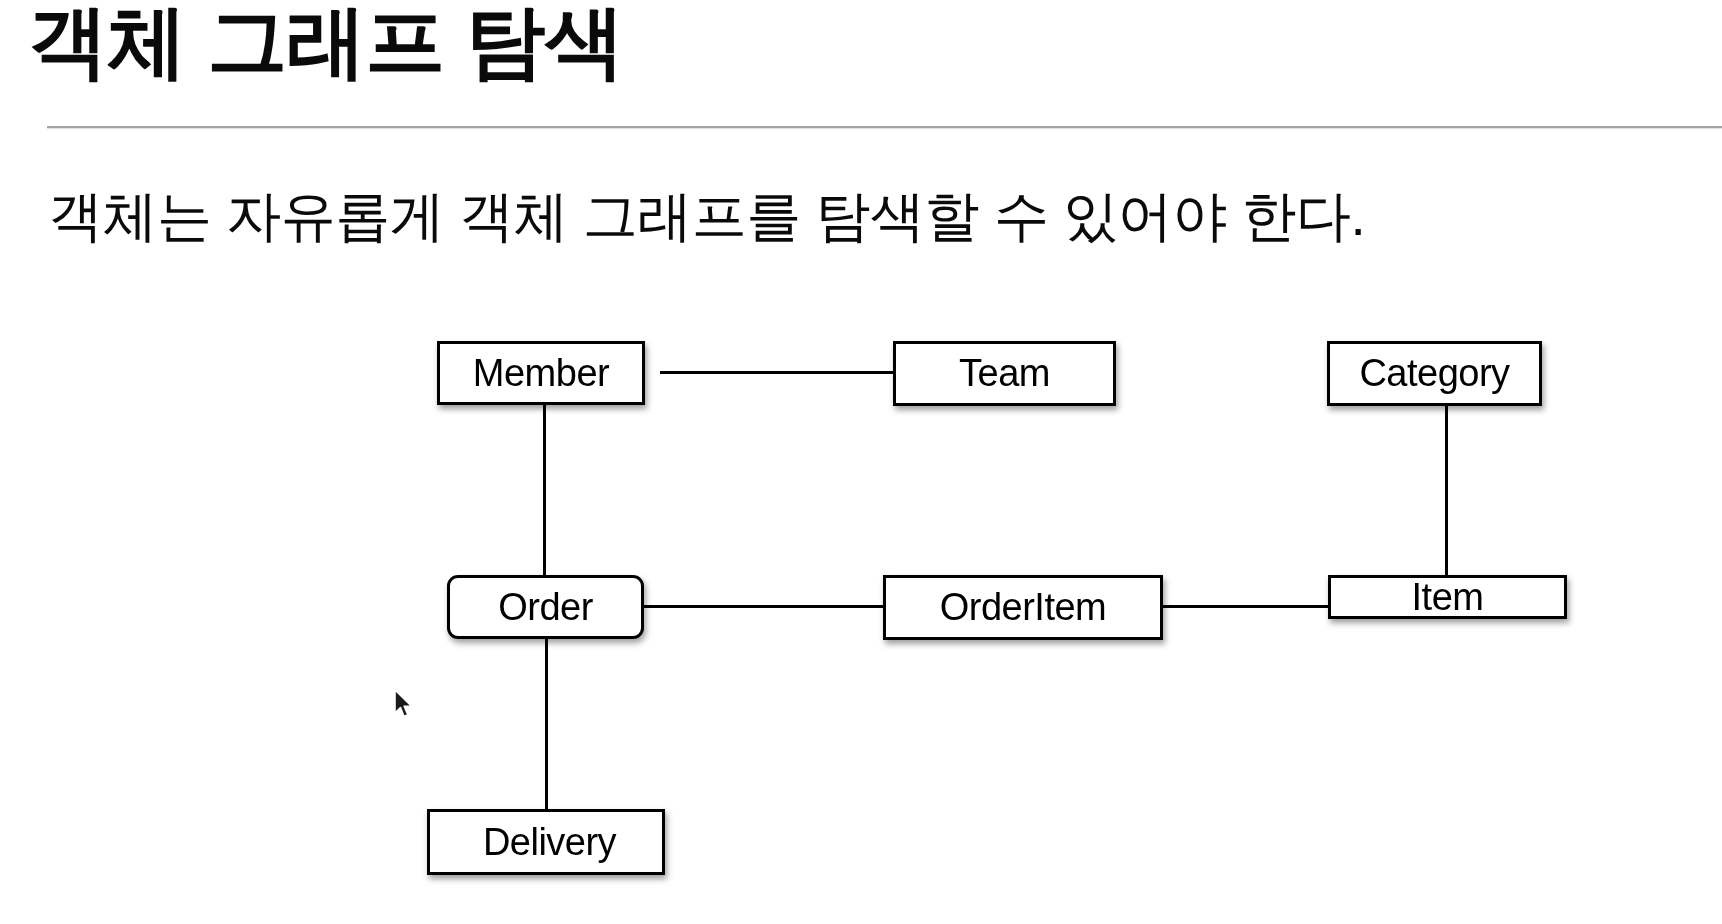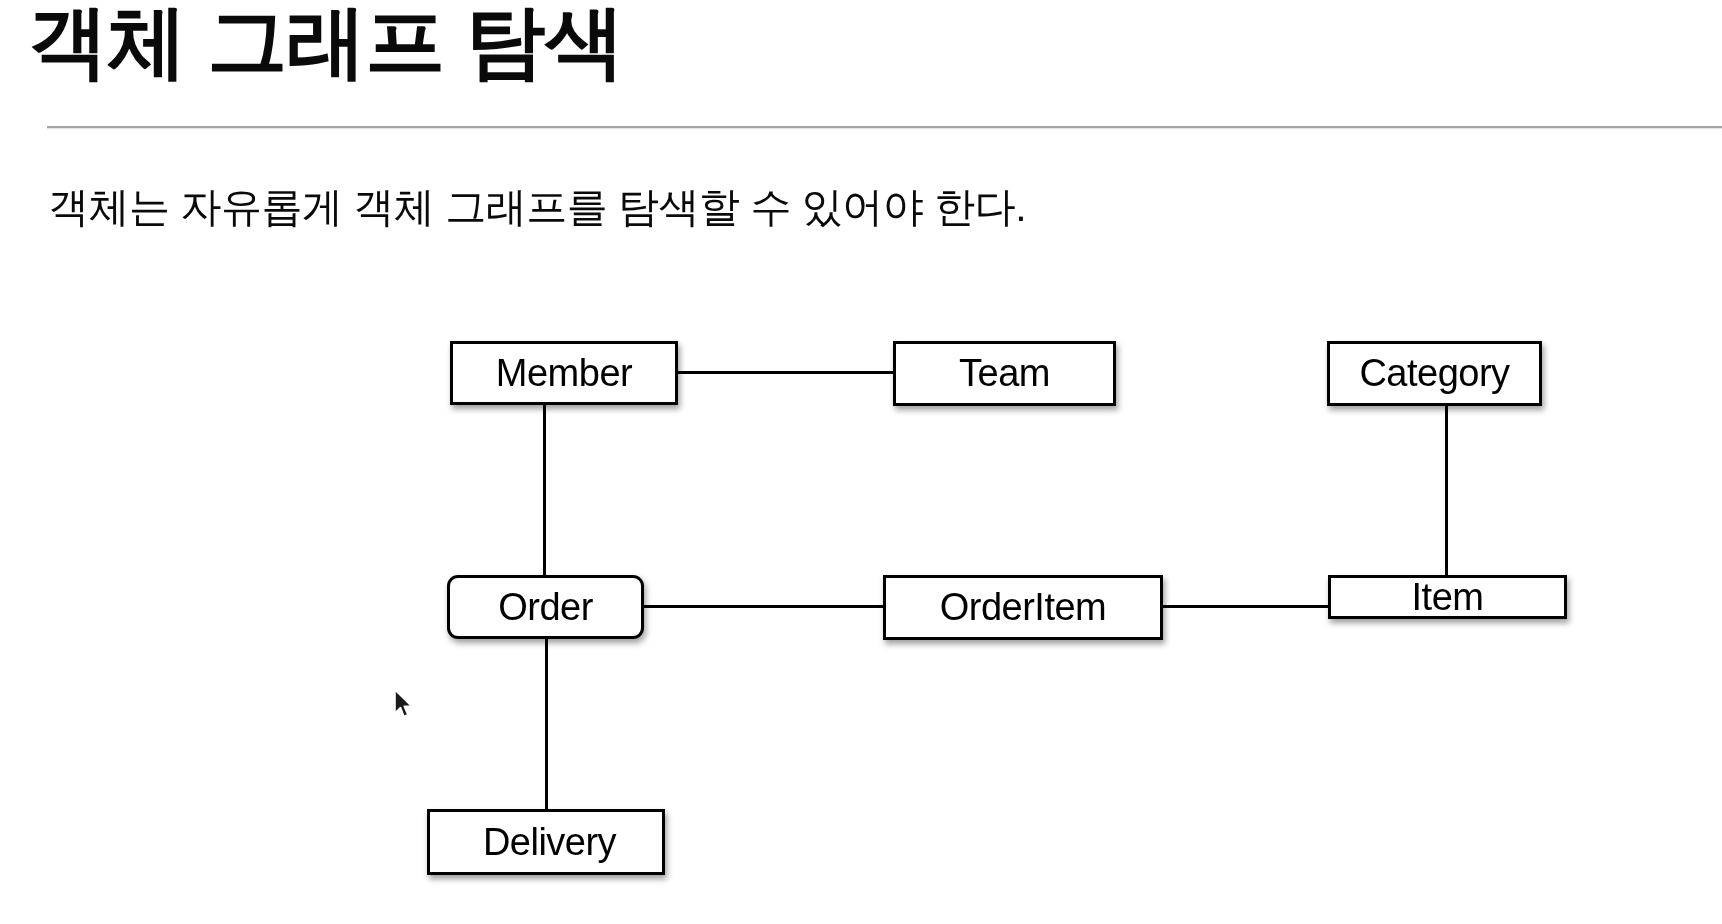--- a/index.html
+++ b/index.html
@@ -25,21 +25,21 @@
   .title-divider {
     position: absolute;
     left: 47px; top: 126px; right: 0;
     height: 2px;
     background: #a3a3a3;
     box-shadow: 0 1px 1px rgba(0,0,0,0.12);
   }
   .subtitle {
     position: absolute;
     left: 48px; top: 180px;
-    font-size: 41px;
+    font-size: 55px;
     font-weight: 400;
     color: #0a0a0a;
     letter-spacing: -0.5px;
     white-space: nowrap;
   }
 
   .diagram { position: absolute; inset: 0; }
 
   .node {
     position: absolute;
@@ -82,21 +82,21 @@
 
   <div class="diagram">
 
     <div class="edge" style="left:660px; top:371px; width:236px; height:3px;"></div>
     <div class="edge" style="left:543px; top:403px; width:3px; height:175px;"></div>
     <div class="edge" style="left:641px; top:605px; width:245px; height:3px;"></div>
     <div class="edge" style="left:1140px; top:605px; width:191px; height:3px;"></div>
     <div class="edge" style="left:1445px; top:403px; width:3px; height:175px;"></div>
     <div class="edge" style="left:545px; top:637px; width:3px; height:175px;"></div>
 
-    <div class="node" style="left:450px; top:341px; width:228px; height:64px;">
+    <div class="node" style="left:437px; top:341px; width:208px; height:64px;">
       <span class="node-label">Member</span>
     </div>
     <div class="node" style="left:893px; top:341px; width:223px; height:65px;">
       <span class="node-label">Team</span>
     </div>
     <div class="node" style="left:1327px; top:341px; width:215px; height:65px;">
       <span class="node-label">Category</span>
     </div>
     <div class="node" style="left:447px; top:575px; width:197px; height:64px;border-radius:11px;">
       <span class="node-label">Order</span>

